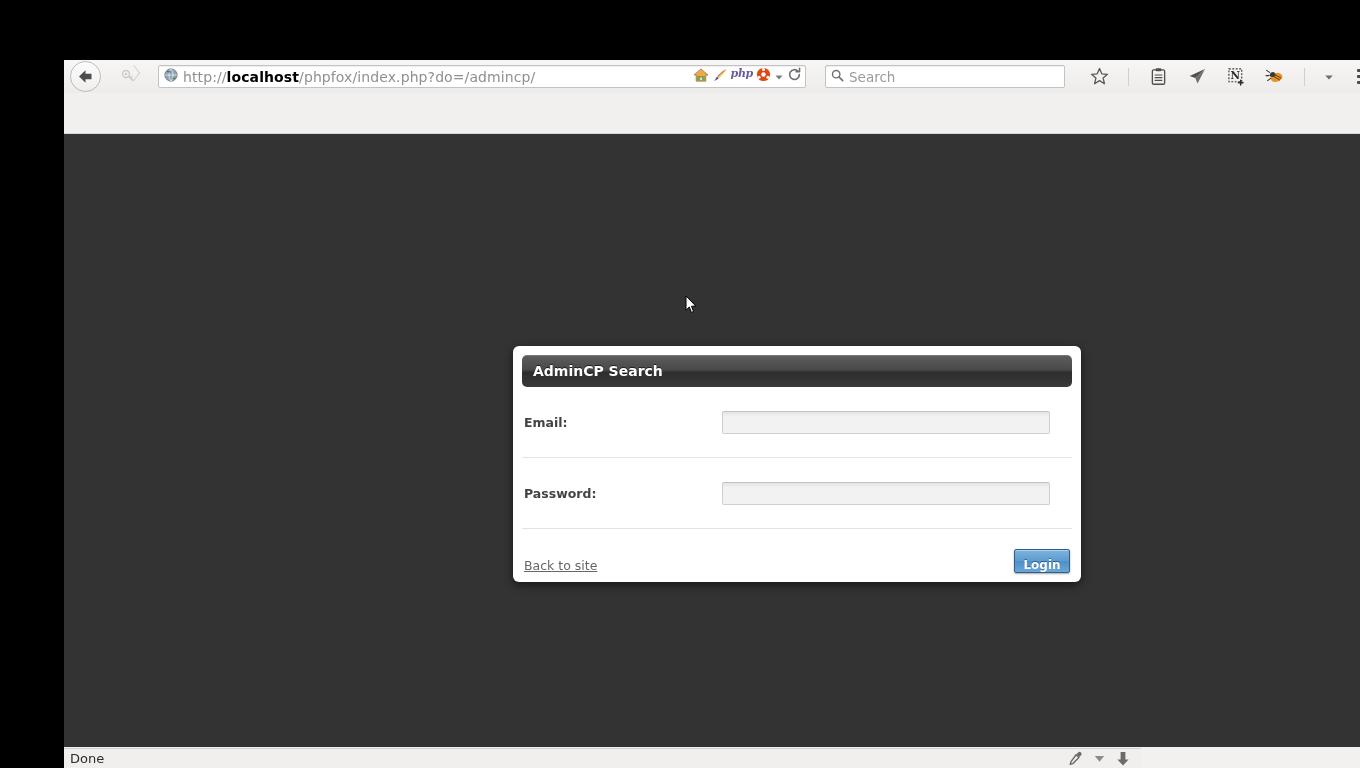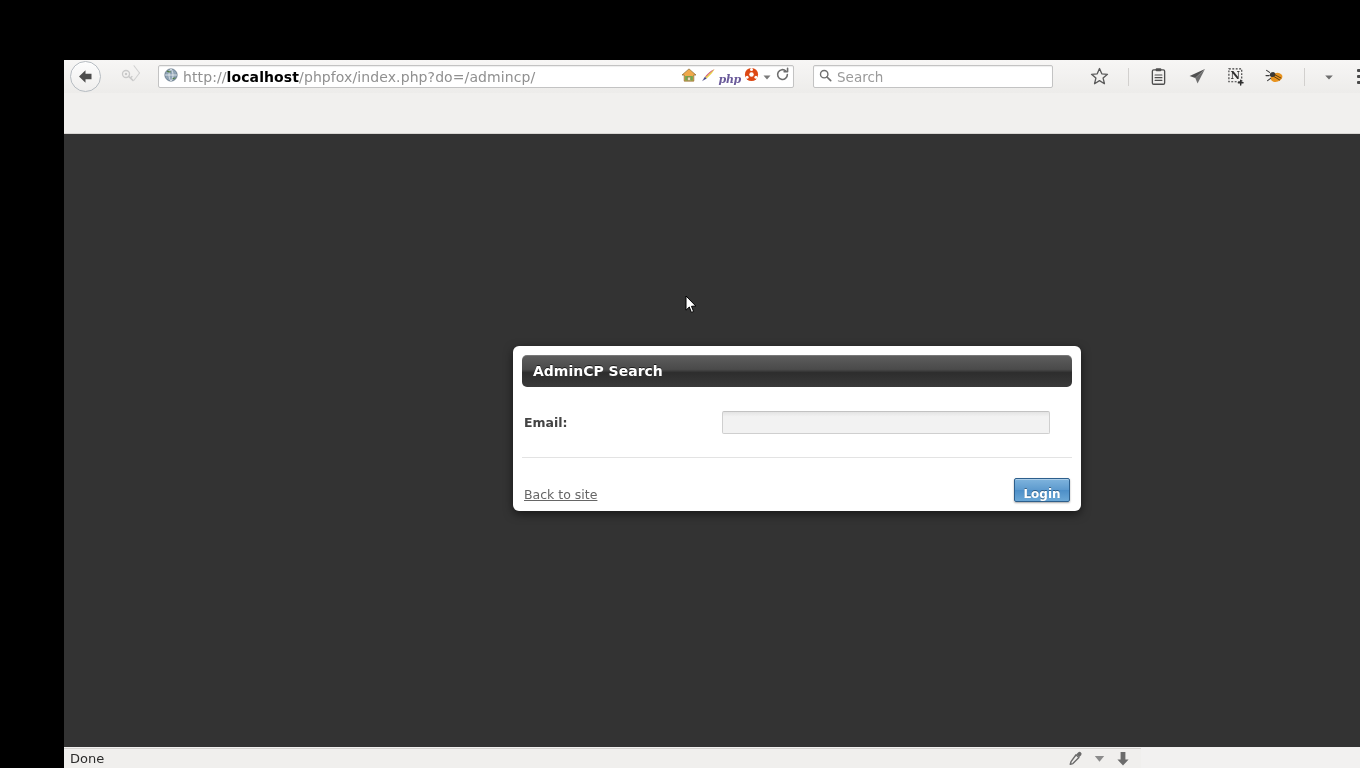--- a/index.html
+++ b/index.html
@@ -95,21 +95,21 @@
     color: #909090;
     white-space: nowrap;
     overflow: hidden;
     letter-spacing: 0.1px;
     font-family: "DejaVu Sans", sans-serif;
   }
   #url-text b { color: #000000; font-weight: bold; }
   .urlbar-icons {
     flex: none;
     display: flex;
-    align-items: flex-end;
+    align-items: flex-start;
     gap: 3px;
     padding-left: 4px;
   }
   .php-text {
     font-family: "DejaVu Serif", serif;
     font-style: italic;
     font-weight: bold;
     font-size: 11px;
     color: #6a5a9a;
     letter-spacing: -0.3px;
@@ -120,21 +120,21 @@
     flex: none;
     width: 240px;
     height: 23px;
     background: #ffffff;
     border: 1px solid #c3c3c3;
     border-radius: 2px;
     display: flex;
     align-items: center;
     box-sizing: border-box;
     padding: 0 5px;
-    margin-right: 20px;
+    margin-right: 8px;
     box-shadow: inset 0 1px 1px rgba(0,0,0,0.07);
   }
   #searchbox .mag { flex: none; margin-right: 5px; }
   #search-placeholder {
     font-size: 13.5px;
     color: #9a9a9a;
   }
 
   .tb-icon {
     flex: none;
@@ -453,20 +453,24 @@
 
         <div id="dialog-header">
           <span id="dialog-title">AdminCP Search</span>
         </div>
 
         <div class="form-row">
           <span class="field-label">Email:</span>
           <input class="text-input" type="text" value="" style="">
         </div>
 
+        <div class="form-row">
+          <span class="field-label">Password:</span>
+          <input class="text-input" type="password" value="" style="">
+        </div>
 
         <div id="footer-row">
           <span id="back-to-site">Back to site</span>
           <button id="login-button">Login</button>
         </div>
 
       </div>
 
       <div id="cursor">
         <svg width="12" height="19" viewBox="0 0 12 19" aria-hidden="true">

